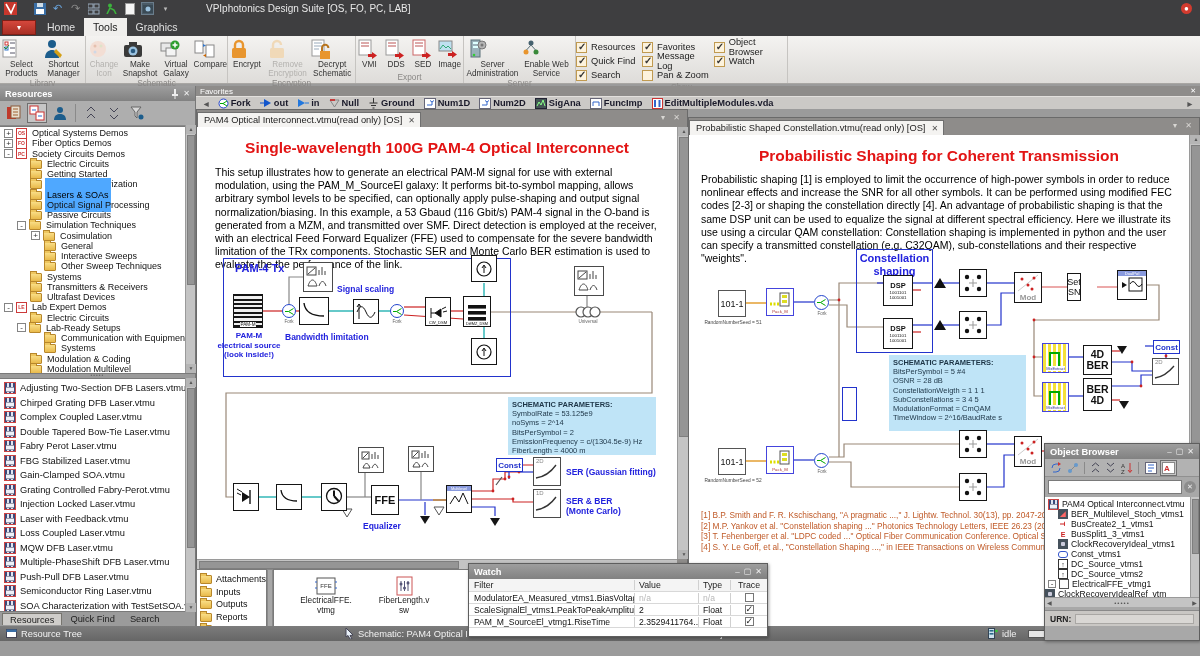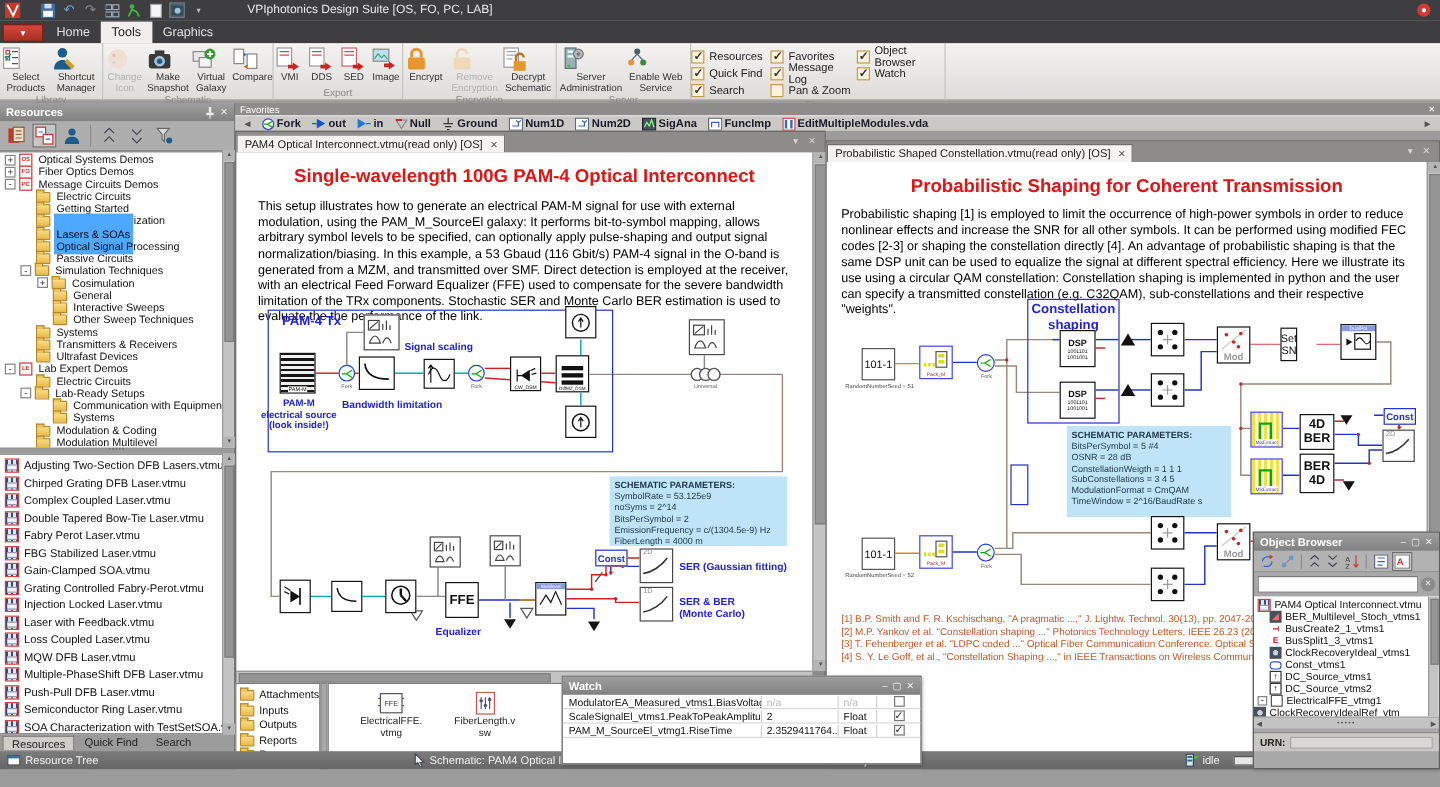--- a/index.html
+++ b/index.html
@@ -247,20 +247,48 @@
                 <rect x="1" y="3" width="8" height="12" fill="#fff" stroke="#888"></rect>
                 <rect x="12" y="7" width="8" height="12" fill="#fff" stroke="#888"></rect>
                 <path d="M9 6l3 1.5L9 9z" fill="#37c"></path>
                 <path d="M12 16l-3 1.5 3 1.5z" fill="#c60"></path>
               </svg></span>
           <span>Compare</span>
         </div>
       </div>
       <div class="rglabel">Schematic</div>
     </div>
+    <div class="rgroup" style="width:128px">
+      <div class="rbuttons">
+        <div class="rbtn" style="width:38px">
+          <span class="ric"><svg width="22" height="22">
+                <rect x="4" y="10" width="14" height="10" rx="1.5" fill="#e8952e"></rect>
+                <path d="M7 10V7a4 4 0 018 0v3" fill="none" stroke="#e8952e" stroke-width="2.4"></path>
+              </svg></span>
+          <span>Encrypt</span>
+        </div>
+        <div class="rbtn disabled" style="width:44px">
+          <span class="ric"><svg width="22" height="22">
+                <rect x="4" y="10" width="14" height="10" rx="1.5" fill="#f0d9b8"></rect>
+                <path d="M7 10V7a4 4 0 018 0" fill="none" stroke="#f0d9b8" stroke-width="2.4"></path>
+              </svg></span>
+          <span>Remove Encryption</span>
+        </div>
+        <div class="rbtn" style="width:46px">
+          <span class="ric"><svg width="22" height="22">
+                <rect x="3" y="2" width="12" height="16" fill="#fff" stroke="#999"></rect>
+                <path d="M5 5h8M5 8h8M5 11h5" stroke="#9ab"></path>
+                <rect x="11" y="13" width="10" height="8" fill="#e8952e"></rect>
+                <path d="M13 13v-3a3.2 3.2 0 016.4 0" fill="none" stroke="#b8741e" stroke-width="2"></path>
+              </svg></span>
+          <span>Decrypt Schematic</span>
+        </div>
+      </div>
+      <div class="rglabel">Encryption</div>
+    </div>
     <div class="rgroup" style="width:108px">
       <div class="rbuttons">
         <div class="rbtn" style="width:27px">
           <span class="ric"><svg width="22" height="22">
                 <rect x="3" y="2" width="12" height="15" fill="#fff" stroke="#999"></rect>
                 <path d="M5 5h8M5 8h8" stroke="#b55"></path>
                 <path d="M12 16h4v-2l5 3.5-5 3.5v-2h-4z" fill="#c22"></path>
               </svg></span>
           <span>VMI</span>
         </div>
@@ -283,48 +311,20 @@
         <div class="rbtn" style="width:27px">
           <span class="ric"><svg width="22" height="22">
                 <rect x="3" y="3" width="13" height="10" fill="#bfe0f0" stroke="#888"></rect>
                 <path d="M4 11l3-4 3 3 2-2 3 3" stroke="#3a7" fill="none"></path>
                 <path d="M12 15h4v-2l5 3.5-5 3.5v-2h-4z" fill="#c22"></path>
               </svg></span>
           <span>Image</span>
         </div>
       </div>
       <div class="rglabel">Export</div>
-    </div>
-    <div class="rgroup" style="width:128px">
-      <div class="rbuttons">
-        <div class="rbtn" style="width:38px">
-          <span class="ric"><svg width="22" height="22">
-                <rect x="4" y="10" width="14" height="10" rx="1.5" fill="#e8952e"></rect>
-                <path d="M7 10V7a4 4 0 018 0v3" fill="none" stroke="#e8952e" stroke-width="2.4"></path>
-              </svg></span>
-          <span>Encrypt</span>
-        </div>
-        <div class="rbtn disabled" style="width:44px">
-          <span class="ric"><svg width="22" height="22">
-                <rect x="4" y="10" width="14" height="10" rx="1.5" fill="#f0d9b8"></rect>
-                <path d="M7 10V7a4 4 0 018 0" fill="none" stroke="#f0d9b8" stroke-width="2.4"></path>
-              </svg></span>
-          <span>Remove Encryption</span>
-        </div>
-        <div class="rbtn" style="width:46px">
-          <span class="ric"><svg width="22" height="22">
-                <rect x="3" y="2" width="12" height="16" fill="#fff" stroke="#999"></rect>
-                <path d="M5 5h8M5 8h8M5 11h5" stroke="#9ab"></path>
-                <rect x="11" y="13" width="10" height="8" fill="#e8952e"></rect>
-                <path d="M13 13v-3a3.2 3.2 0 016.4 0" fill="none" stroke="#b8741e" stroke-width="2"></path>
-              </svg></span>
-          <span>Decrypt Schematic</span>
-        </div>
-      </div>
-      <div class="rglabel">Encryption</div>
     </div>
     <div class="rgroup" style="width:112px">
       <div class="rbuttons">
         <div class="rbtn" style="width:54px">
           <span class="ric"><svg width="22" height="22">
                 <rect x="5" y="2" width="9" height="17" fill="#9ab1ba" stroke="#5a7078"></rect>
                 <rect x="7" y="4" width="5" height="2" fill="#dff"></rect>
                 <rect x="7" y="8" width="5" height="2" fill="#dff"></rect>
                 <circle cx="16" cy="7" r="4" fill="#b5b5b5" stroke="#777"></circle>
                 <circle cx="16" cy="7" r="1.5" fill="#777"></circle>
@@ -449,21 +449,21 @@
           <span class="tl">Optical Systems Demos</span>
         </div>
       <div class="trow" style="padding-left:4px">
           <span class="exp">+</span>
           <span class="lic">FO</span>
           <span class="tl">Fiber Optics Demos</span>
         </div>
       <div class="trow" style="padding-left:4px">
           <span class="exp">-</span>
           <span class="lic">PC</span>
-          <span class="tl">Message Circuits Demos</span>
+          <span class="tl">Society Circuits Demos</span>
         </div>
       <div class="trow" style="padding-left:30px">
           <span class="fol"></span>
           <span class="tl">Electric Circuits</span>
         </div>
       <div class="trow" style="padding-left:30px">
           <span class="fol"></span>
           <span class="tl">Getting Started</span>
         </div>
       <div class="trow" style="padding-left:30px">
@@ -1229,20 +1229,26 @@
   </div>
 
   <div id="watch" class="abs float">
     <div class="phead">
       <span>Watch</span>
         <span class="sp"></span>
       <span class="pbtn">–</span>
       <span class="pbtn">▢</span>
       <span class="pbtn">✕</span>
     </div>
+    <div class="wrow whead">
+      <span class="wc1">Filter</span>
+        <span class="wc2">Value</span>
+      <span class="wc3">Type</span>
+        <span class="wc4" style="font-size:8.8px">Trace</span>
+    </div>
     <div class="wrow">
       <span class="wc1">ModulatorEA_Measured_vtms1.BiasVoltage</span>
         <span class="wc2 na">n/a</span>
       <span class="wc3 na">n/a</span>
         <span class="wc4">
           <span class="wcb" data-checked="false"></span>
         </span>
     </div>
     <div class="wrow">
       <span class="wc1">ScaleSignalEl_vtms1.PeakToPeakAmplitude</span>

